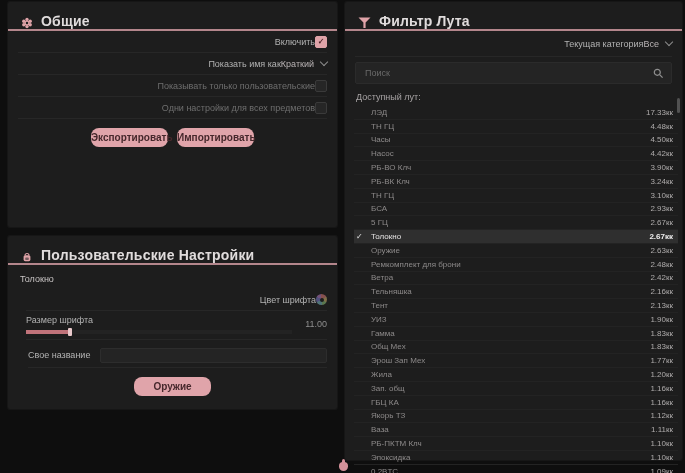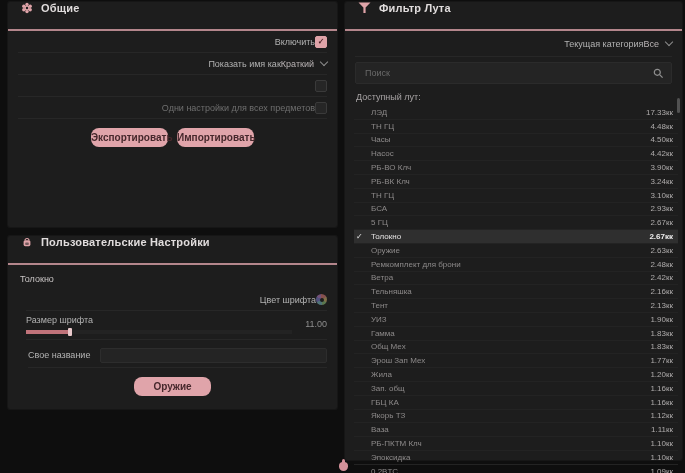--- a/index.html
+++ b/index.html
@@ -8,22 +8,22 @@
     background:#0e0e0e;
     font-family:"Liberation Sans",sans-serif;
     -webkit-font-smoothing:antialiased;
   }
   .panel{position:absolute;background:#1d1d1d;border-radius:2px;box-shadow:0 0 0 1px #161616;}
   #panel-general{left:8px;top:2px;width:329px;height:225px;}
   #panel-custom{left:8px;top:236px;width:329px;height:173px;}
   #panel-filter{left:345px;top:2px;width:337px;height:458px;}
 
   .panel-header{
-    display:flex;align-items:flex-start;gap:8px;height:27px;padding:0 13px;
-    color:#e0dcdc;font-size:11px;font-weight:bold;letter-spacing:.2px;
+    display:flex;align-items:flex-end;gap:8px;height:27px;padding:0 13px;
+    color:#e0dcdc;font-size:14px;font-weight:bold;letter-spacing:.2px;
     border-bottom:2px solid #b4868c;
   }
   .panel-header .hicon{display:flex;align-items:center;}
 
   
   .row{
     display:flex;align-items:center;justify-content:flex-end;
     height:21px;margin:0 10px;border-bottom:1px solid #272727;
     font-size:9px;color:#b3b3b3;
   }
@@ -134,20 +134,21 @@
 
   <div class="row">
     <span class="row-label">Показать имя как</span>
     <span class="dd">
       <span>Краткий</span>
       <i class="chev"></i>
     </span>
   </div>
 
   <div class="row dim">
+    <span class="row-label">Показывать только пользовательские</span>
     <span class="cb unchecked"></span>
   </div>
 
   <div class="row dim">
     <span class="row-label">Одни настройки для всех предметов</span>
     <span class="cb unchecked"></span>
   </div>
 
   <div class="btn-row">
     <button class="btn">Экспортировать</button>

